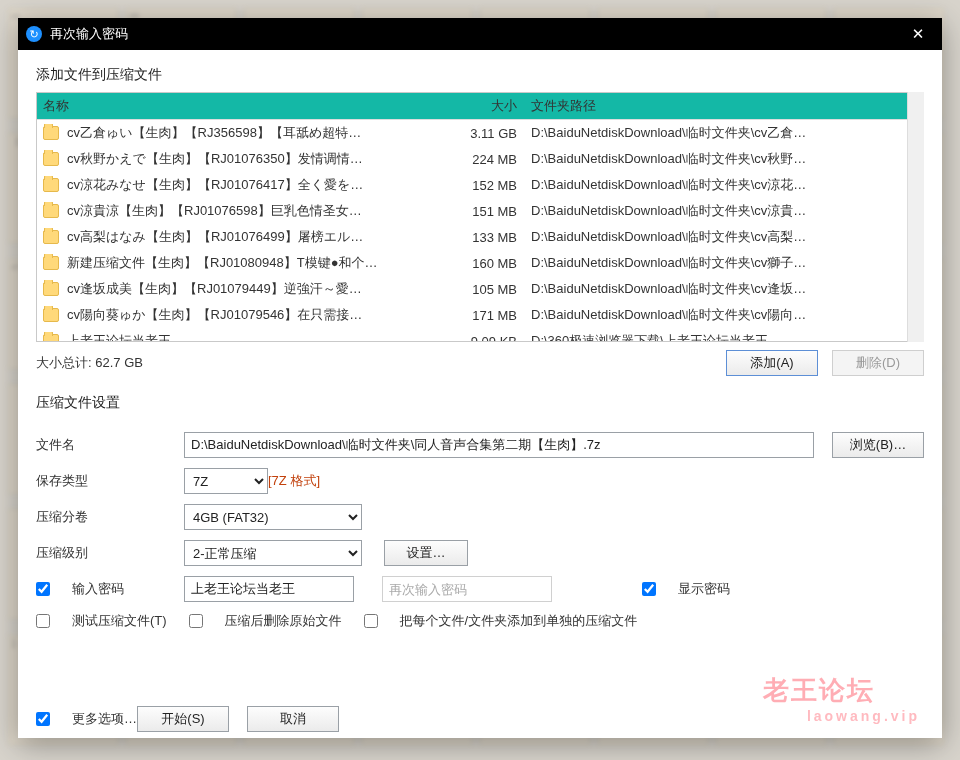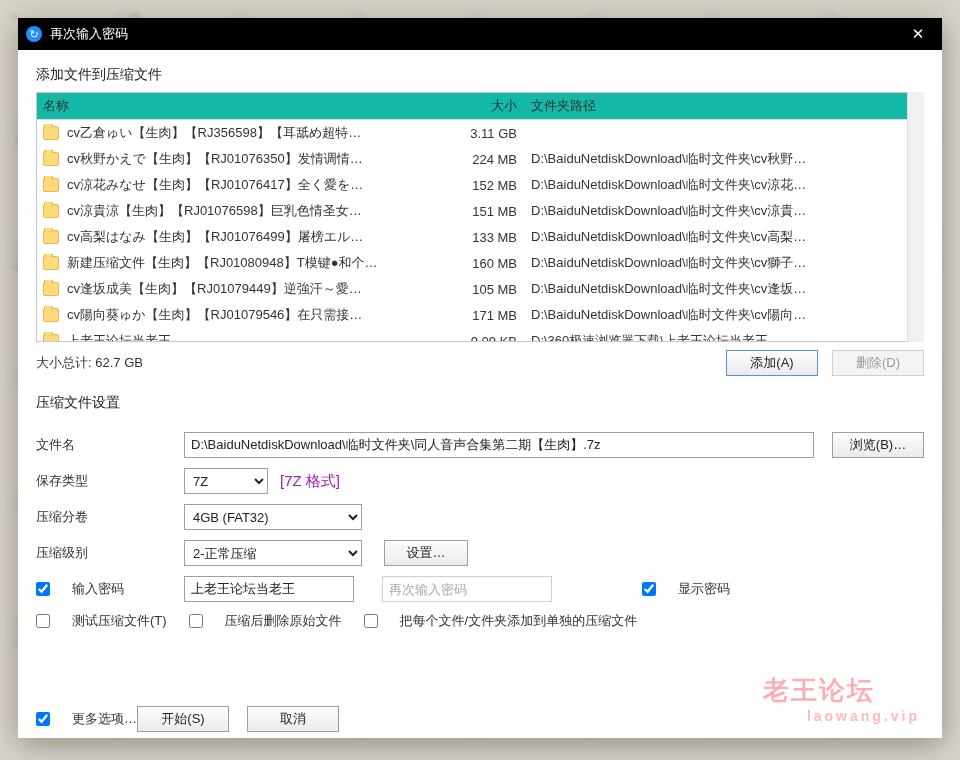--- a/index.html
+++ b/index.html
@@ -25,21 +25,21 @@
   .total-row{ display:flex; align-items:center; padding:8px 0 12px 0; }
   .total-row .spacer{flex:1;}
   .btn{ min-width:92px; height:26px; border:1px solid #9aa0a6; background:linear-gradient(#fdfdfd,#ebebeb); font-size:13px; color:#222; cursor:pointer; padding:0 10px;}
   .btn.primary{ border-color:#5d8fd6; }
   .btn[disabled]{ color:#9a9a9a; border-color:#cfcfcf; background:#f4f4f4; cursor:default;}
   .form-grid{ margin-top:4px;}
   .form-row{ display:flex; align-items:center; margin:8px 0 10px 0;}
   .form-label{ width:148px; font-size:13px; color:#333;}
   input[type=text].field{ height:26px; border:1px solid #9aa0a6; padding:0 6px; font-size:13px; background:#fff; color:#222;}
   select.field{ height:26px; border:1px solid #9aa0a6; padding:0 4px; font-size:13px; background:#fff; color:#222;}
-  .link{ color:#a21caf; font-size:15px; margin-left:12px; cursor:pointer;}
+  .link{ color:#c2410c; font-size:13px; cursor:pointer;}
   .checkbox-row{ display:flex; align-items:center; gap:22px; margin:6px 0;}
   label.chk{ display:inline-flex; align-items:center; gap:22px; font-size:13px; color:#333; cursor:pointer;}
   input[type=checkbox]{ width:14px;height:14px; }
   .pw-row input.field{ width:170px; }
   .pw-row input.field.ph::placeholder{color:#aaa;}
   .bottom-bar{ margin-top:auto; display:flex; align-items:center; padding-top:8px; border-top:0;}
   .watermark{ position:absolute; right:40px; bottom:36px; color:#ff6b78; font-size:26px; font-weight:700; opacity:.55; pointer-events:none; letter-spacing:2px;}
   .watermark .sub{ font-size:14px; letter-spacing:3px; display:block; text-align:right; opacity:.85;margin-left:44px;}
   .scroll-stub{ position:absolute; right:0; top:0; bottom:0; width:17px; background:#f0f0f0; border-left:1px solid #ddd;}
   .ft-wrap{ position:relative;}
@@ -116,20 +116,21 @@
         <div class="col-size">大小</div>
         <div class="col-path">文件夹路径</div>
       </div>
       <div id="rows">
             <div class="ft-row">
               <div class="col-name">
                 <span class="folder-ico"></span>
                 <span>cv乙倉ゅい【生肉】【RJ356598】【耳舐め超特…</span>
               </div>
               <div class="col-size">3.11 GB</div>
+              <div class="col-path">D:\BaiduNetdiskDownload\临时文件夹\cv乙倉…</div>
             </div>
             <div class="ft-row">
               <div class="col-name">
                 <span class="folder-ico"></span>
                 <span>cv秋野かえで【生肉】【RJ01076350】发情调情…</span>
               </div>
               <div class="col-size">224 MB</div>
               <div class="col-path">D:\BaiduNetdiskDownload\临时文件夹\cv秋野…</div>
             </div>
             <div class="ft-row">

